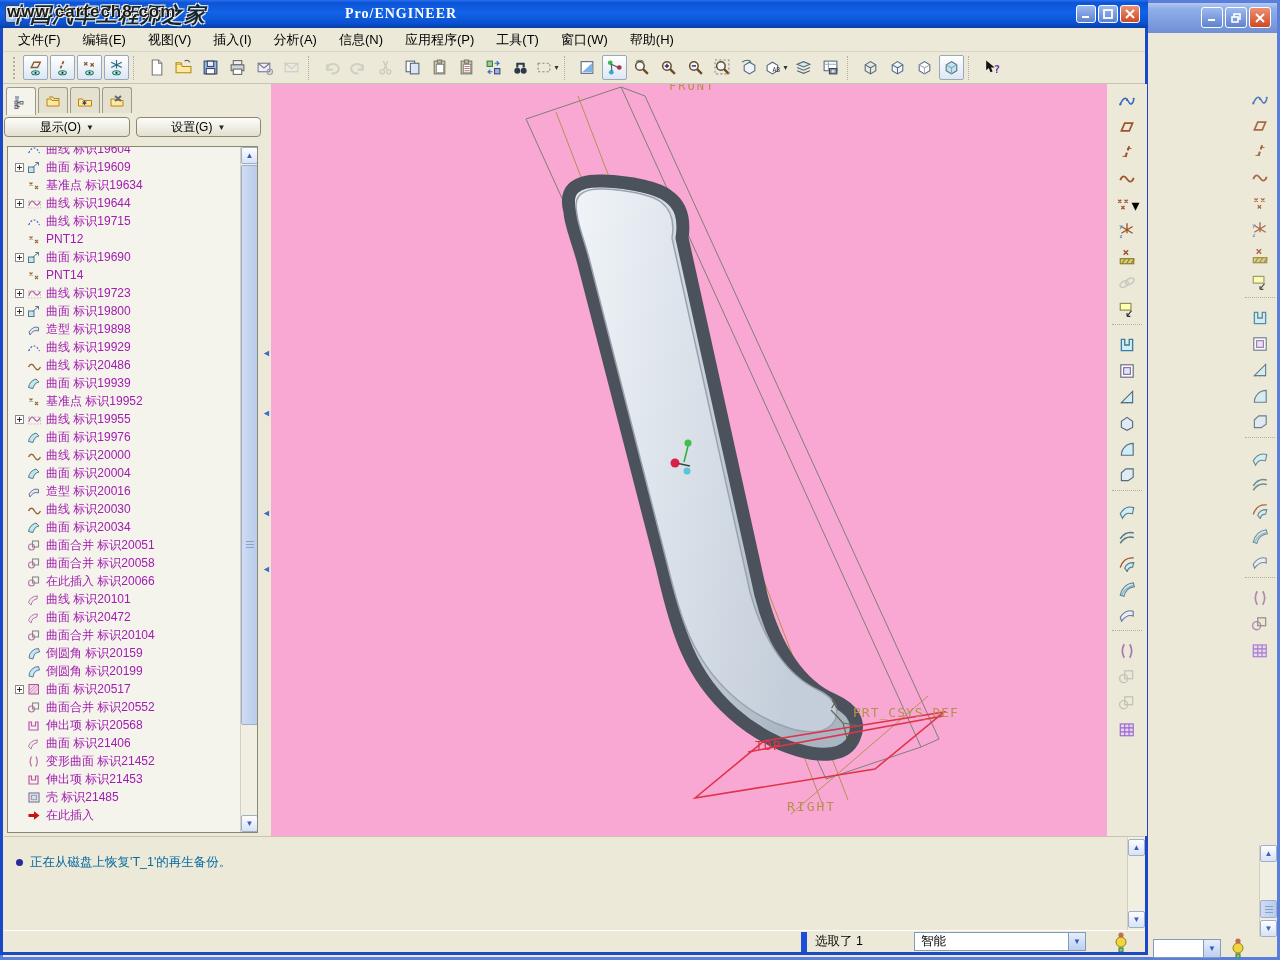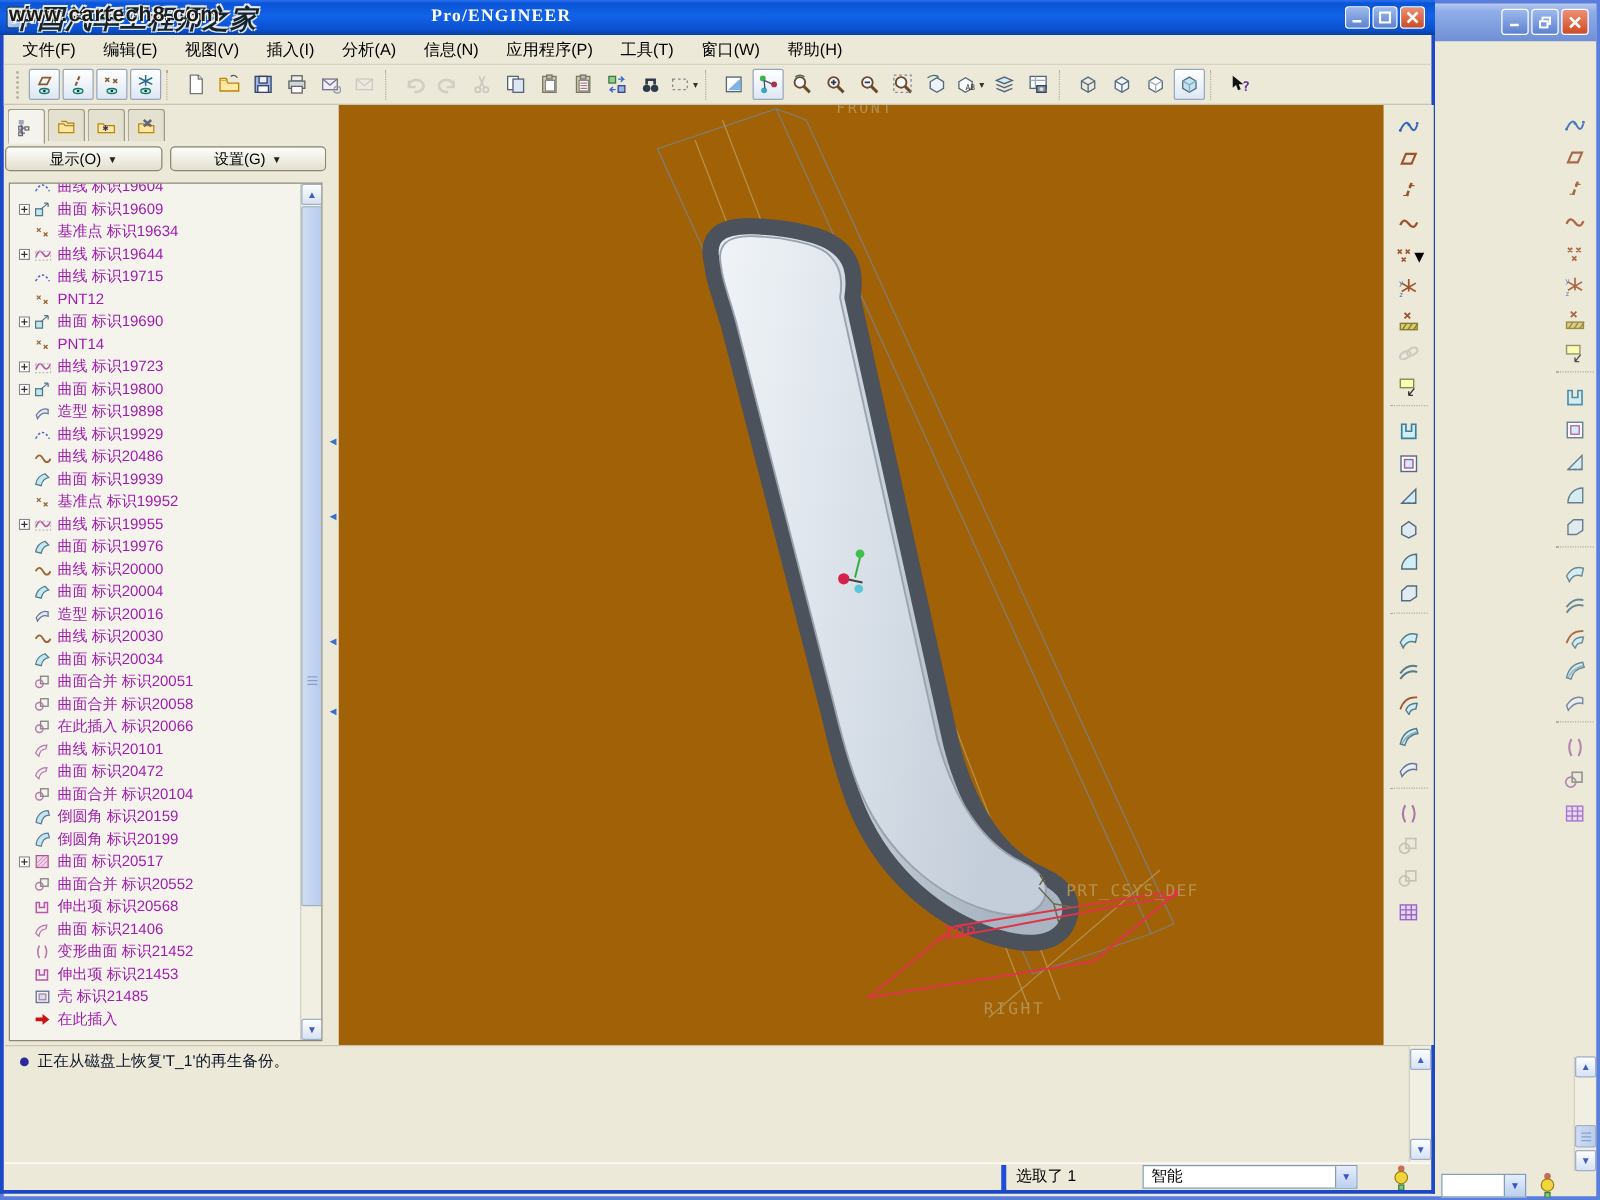--- a/index.html
+++ b/index.html
@@ -66,36 +66,36 @@
   .sarrow{position:absolute;left:0;width:17px;height:17px;background:linear-gradient(#fdfdfd,#d7e2f5);
     border:1px solid #9db0c8;border-radius:2px;display:flex;align-items:center;justify-content:center;
     font-size:8px;color:#3b5ec4;}
   .sthumb{position:absolute;left:0;width:17px;background:linear-gradient(90deg,#cfdcf3,#b8ccec);
     border:1px solid #9db0c8;border-radius:2px;}
   .sgrip{position:absolute;left:4px;width:8px;height:1px;background:#8aa0c8;box-shadow:0 3px 0 #8aa0c8,0 6px 0 #8aa0c8;}
   
   #splitter{position:absolute;left:258px;top:84px;width:10px;height:752px;background:#ece9d8;}
   .sp-arrow{position:absolute;left:1px;width:8px;height:14px;color:#3b6ec4;font-size:9px;line-height:14px;}
   
-  #viewport{position:absolute;left:268px;top:84px;width:836px;height:752px;background:#a16207;overflow:hidden;}
+  #viewport{position:absolute;left:268px;top:84px;width:836px;height:752px;background:#f9a8d4;overflow:hidden;}
   
   #right-toolbar{position:absolute;left:1104px;top:84px;width:40px;height:752px;background:#ece9d8;
     display:flex;flex-direction:column;align-items:center;padding-top:4px;}
   .rbtn{width:27px;height:26px;display:flex;align-items:center;justify-content:center;border:1px solid transparent;}
   .rbtn.disabled{opacity:.38;filter:grayscale(1);}
   .rsep{width:30px;height:6px;border-top:1px dotted #b3af9e;margin:2px 0;}
   
   #message-area{position:absolute;left:1px;top:836px;width:1140px;height:94px;background:#ece9d8;
     border-top:1px solid #c9c5b4;}
-  .msg-line{display:flex;align-items:center;gap:7px;padding:4px 0 0 12px;font-size:12.5px;color:#0f172a;}
+  .msg-line{display:flex;align-items:center;gap:7px;padding:17px 0 0 12px;font-size:12.5px;color:#0369a1;}
   .bullet{width:7px;height:7px;border-radius:50%;background:#2a2a9a;flex:0 0 auto;}
   
   #status-bar{position:absolute;left:1px;top:930px;width:1140px;height:22px;background:#ece9d8;
     display:flex;align-items:center;border-top:1px solid #fff;}
-  .scell{height:20px;border-left:4px solid #1d4ed8;display:flex;align-items:center;padding:0 8px;font-size:12.5px;}
+  .scell{height:20px;border-left:6px solid #1d4ed8;display:flex;align-items:center;padding:0 8px;font-size:12.5px;}
   #filter-box{width:172px;height:19px;background:#fff;border:1px solid #7f9db9;
     display:flex;align-items:center;justify-content:space-between;padding-left:6px;font-size:12.5px;}
   .combo-btn{width:17px;height:17px;background:linear-gradient(#e6eefb,#bcd0f0);border-left:1px solid #7f9db9;
     display:flex;align-items:center;justify-content:center;font-size:8px;color:#35c;}
   
   #bg-right-toolbar{position:absolute;left:1236px;top:84px;width:42px;height:740px;
     display:flex;flex-direction:column;align-items:center;}
   #bg-bottom{position:absolute;left:1150px;top:934px;width:126px;height:22px;display:flex;align-items:center;gap:10px;}
   #bg-filter-box{width:68px;height:19px;background:#fff;border:1px solid #7f9db9;display:flex;
     align-items:center;justify-content:flex-end;}

